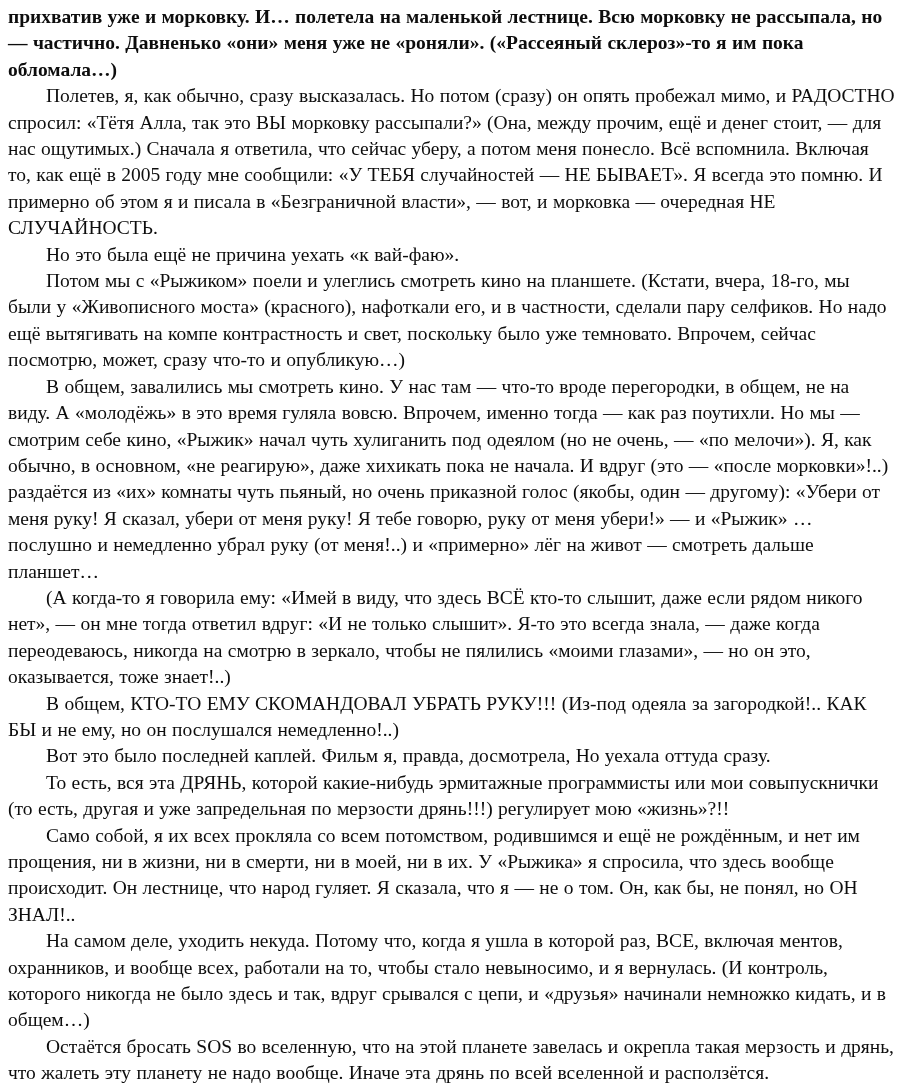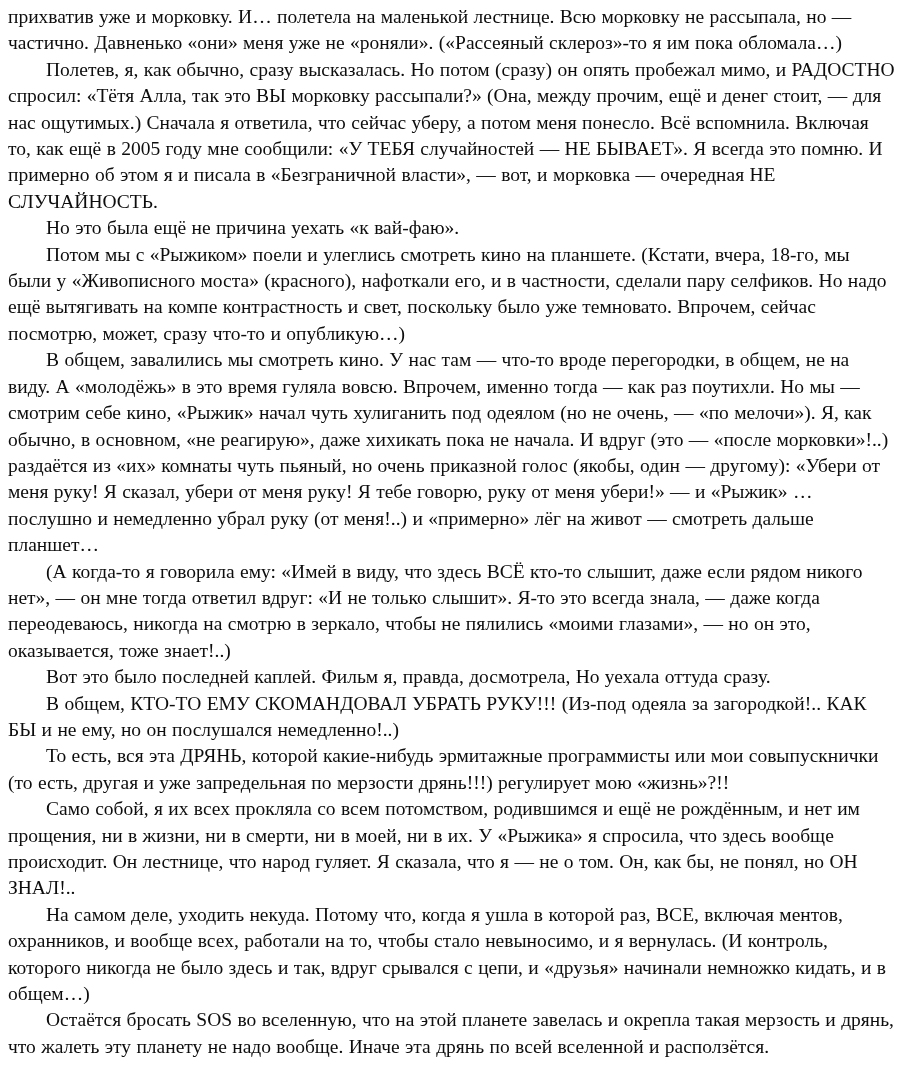--- a/index.html
+++ b/index.html
@@ -19,32 +19,33 @@
     padding: 4px 14px 4px 8px;
     text-align: left;
   }
   .page p {
     margin: 0;
     text-indent: 38px;
     word-spacing: 0.5px;
   }
   .page p.continuation {
     text-indent: 0;
+    font-weight: bold;
   }
 </style>
 </head>
 <body>
 
 <div class="page">
   <p class="continuation">прихватив уже и морковку. И… полетела на маленькой лестнице. Всю морковку не рассыпала, но — частично. Давненько «они» меня уже не «роняли». («Рассеяный склероз»-то я им пока обломала…)</p>
   <p>Полетев, я, как обычно, сразу высказалась. Но потом (сразу) он опять пробежал мимо, и РАДОСТНО спросил: «Тётя Алла, так это ВЫ морковку рассыпали?» (Она, между прочим, ещё и денег стоит, — для нас ощутимых.) Сначала я ответила, что сейчас уберу, а потом меня понесло. Всё вспомнила. Включая то, как ещё в 2005 году мне сообщили: «У ТЕБЯ случайностей — НЕ БЫВАЕТ». Я всегда это помню. И примерно об этом я и писала в «Безграничной власти», — вот, и морковка — очередная НЕ СЛУЧАЙНОСТЬ.</p>
   <p>Но это была ещё не причина уехать «к вай-фаю».</p>
   <p>Потом мы с «Рыжиком» поели и улеглись смотреть кино на планшете. (Кстати, вчера, 18-го, мы были у «Живописного моста» (красного), нафоткали его, и в частности, сделали пару селфиков. Но надо ещё вытягивать на компе контрастность и свет, поскольку было уже темновато. Впрочем, сейчас посмотрю, может, сразу что-то и опубликую…)</p>
   <p>В общем, завалились мы смотреть кино. У нас там — что-то вроде перегородки, в общем, не на виду. А «молодёжь» в это время гуляла вовсю. Впрочем, именно тогда — как раз поутихли. Но мы — смотрим себе кино, «Рыжик» начал чуть хулиганить под одеялом (но не очень, — «по мелочи»). Я, как обычно, в основном, «не реагирую», даже хихикать пока не начала. И вдруг (это — «после морковки»!..) раздаётся из «их» комнаты чуть пьяный, но очень приказной голос (якобы, один — другому): «Убери от меня руку! Я сказал, убери от меня руку! Я тебе говорю, руку от меня убери!» — и «Рыжик» … послушно и немедленно убрал руку (от меня!..) и «примерно» лёг на живот — смотреть дальше планшет…</p>
   <p>(А когда-то я говорила ему: «Имей в виду, что здесь ВСЁ кто-то слышит, даже если рядом никого нет», — он мне тогда ответил вдруг: «И не только слышит». Я-то это всегда знала, — даже когда переодеваюсь, никогда на смотрю в зеркало, чтобы не пялились «моими глазами», — но он это, оказывается, тоже знает!..)</p>
+  <p>В общем, КТО-ТО ЕМУ СКОМАНДОВАЛ УБРАТЬ РУКУ!!! (Из-под одеяла за загородкой!.. КАК БЫ и не ему, но он послушался немедленно!..)</p>
   <p>Вот это было последней каплей. Фильм я, правда, досмотрела, Но уехала оттуда сразу.</p>
-  <p>В общем, КТО-ТО ЕМУ СКОМАНДОВАЛ УБРАТЬ РУКУ!!! (Из-под одеяла за загородкой!.. КАК БЫ и не ему, но он послушался немедленно!..)</p>
   <p>То есть, вся эта ДРЯНЬ, которой какие-нибудь эрмитажные программисты или мои совыпускнички (то есть, другая и уже запредельная по мерзости дрянь!!!) регулирует мою «жизнь»?!!</p>
   <p>Само собой, я их всех прокляла со всем потомством, родившимся и ещё не рождённым, и нет им прощения, ни в жизни, ни в смерти, ни в моей, ни в их. У «Рыжика» я спросила, что здесь вообще происходит. Он лестнице, что народ гуляет. Я сказала, что я — не о том. Он, как бы, не понял, но ОН ЗНАЛ!..</p>
   <p>На самом деле, уходить некуда. Потому что, когда я ушла в которой раз, ВСЕ, включая ментов, охранников, и вообще всех, работали на то, чтобы стало невыносимо, и я вернулась. (И контроль, которого никогда не было здесь и так, вдруг срывался с цепи, и «друзья» начинали немножко кидать, и в общем…)</p>
   <p>Остаётся бросать SOS во вселенную, что на этой планете завелась и окрепла такая мерзость и дрянь, что жалеть эту планету не надо вообще. Иначе эта дрянь по всей вселенной и расползётся.</p>
 
 </div>
 
 </body></html>

